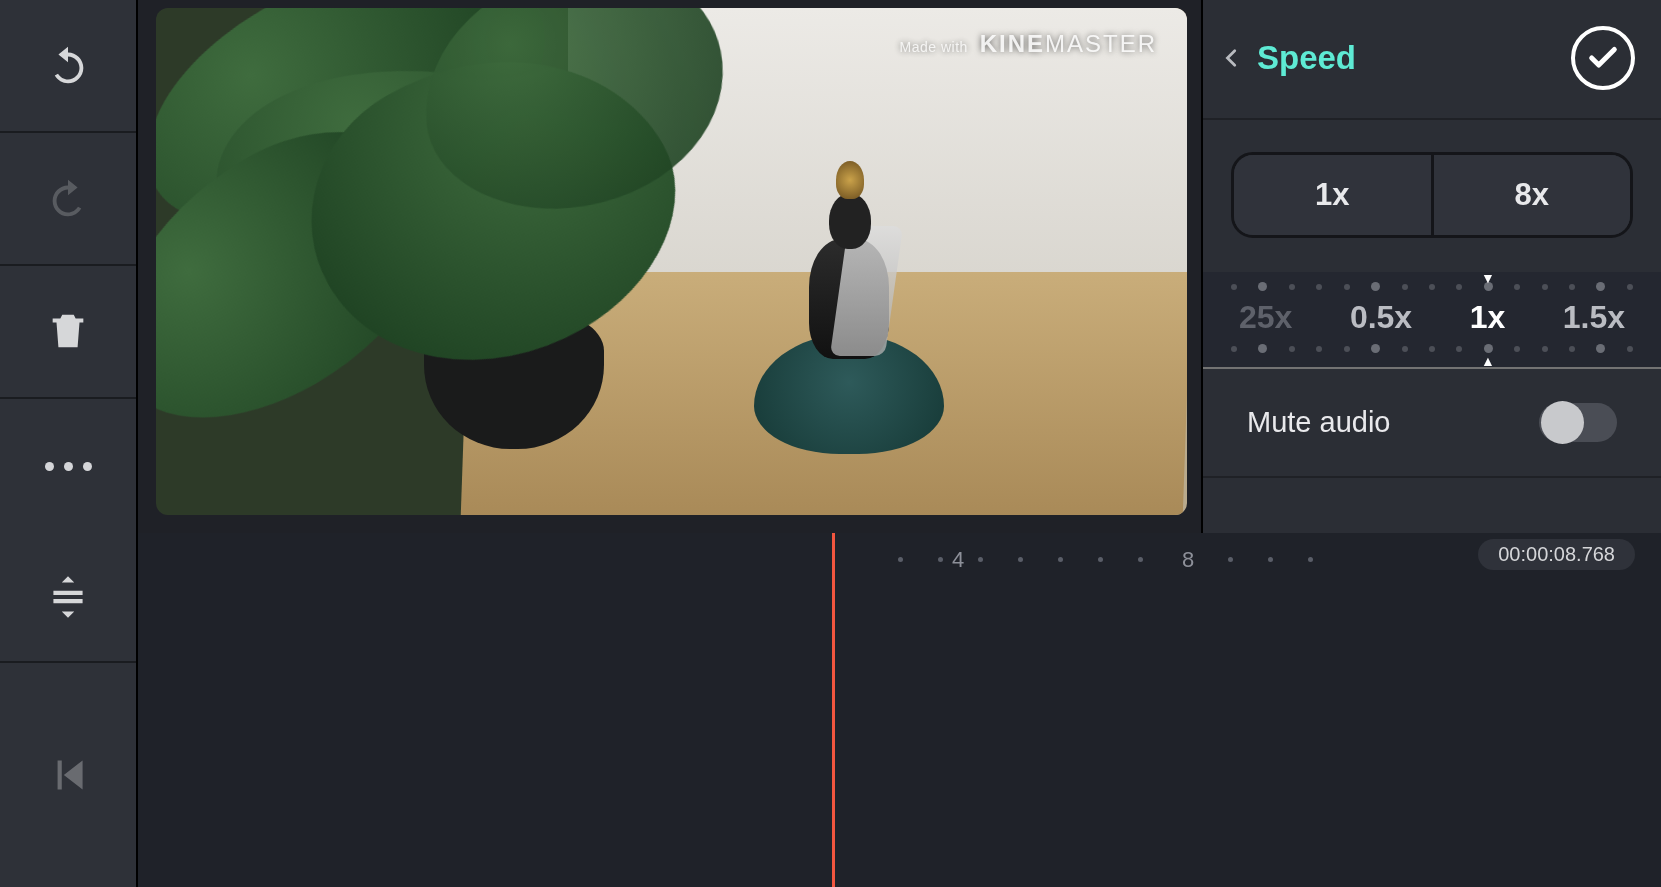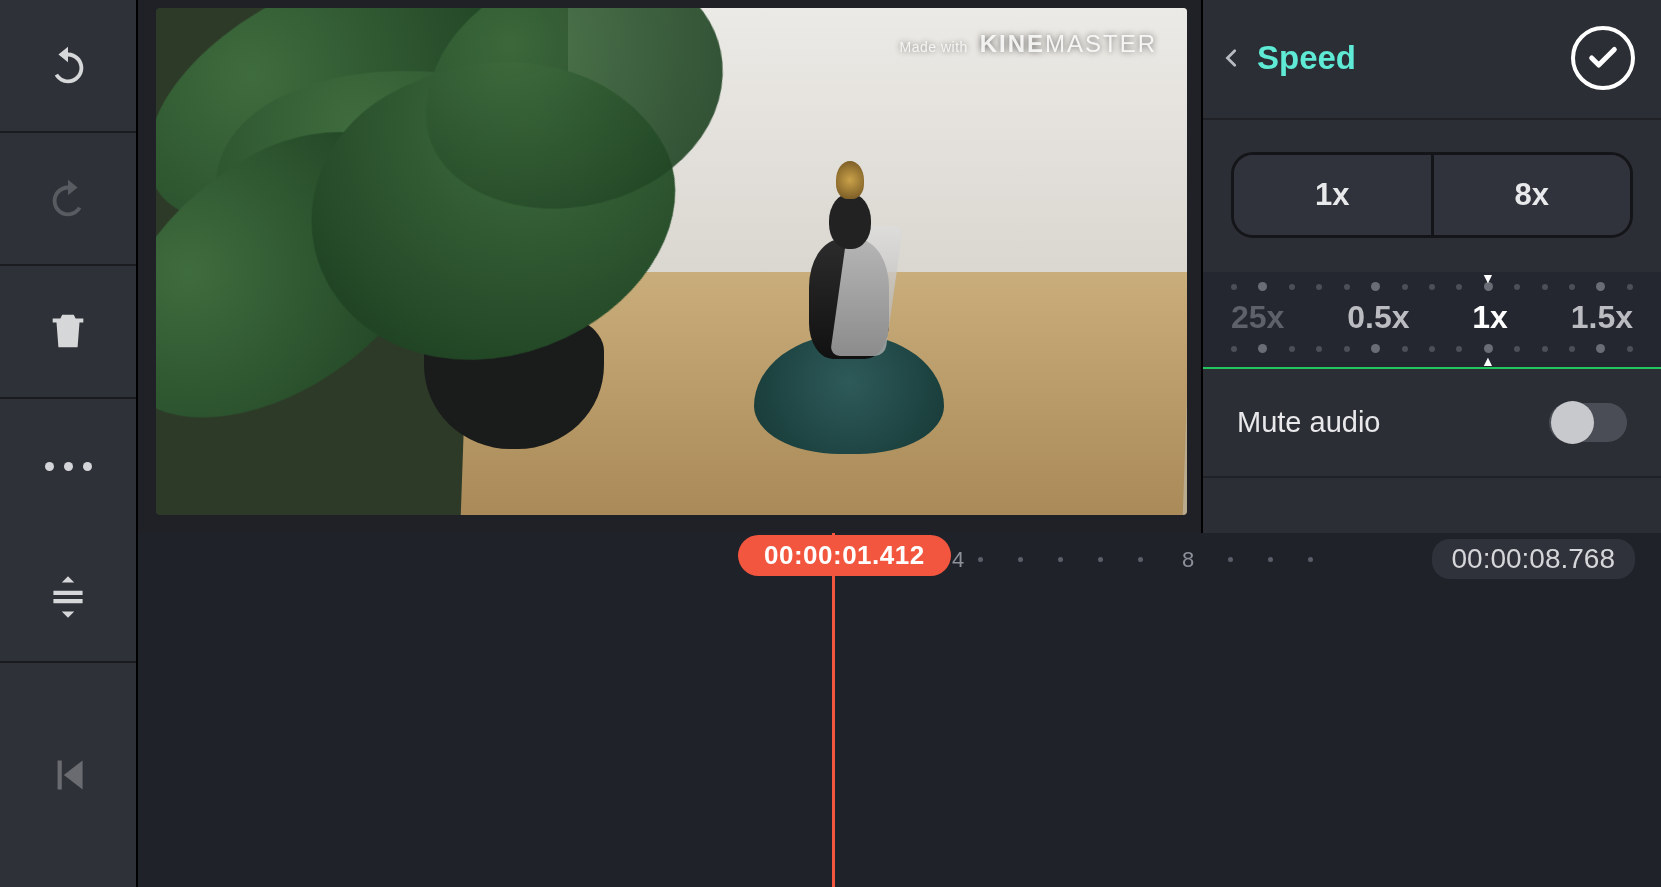--- a/index.html
+++ b/index.html
@@ -12,21 +12,21 @@
   .left-toolbar { grid-column: 1; grid-row: 1; background: #2e3138; display: flex; flex-direction: column; border-right: 2px solid #000; }
   .tool-btn { flex: 0 0 133px; display: flex; align-items: center; justify-content: center; border-bottom: 2px solid #1a1c20; cursor: pointer; }
   .tool-btn:last-child { border-bottom: none; flex: 1; }
   .tool-btn svg { width: 46px; height: 46px; }
   .tool-btn.disabled svg { opacity: .25; }
   .tool-btn .dots { display: flex; gap: 10px; }
   .tool-btn .dots span { width: 9px; height: 9px; border-radius: 50%; background: #d4d5d8; }
 
   
   .preview { grid-column: 2; grid-row: 1; background: #1f2127; position: relative; display:flex; align-items:center; justify-content:center; }
-  .preview-inner { position:absolute; inset: 8px 14px 18px 18px; border-radius: 4px; overflow:hidden; background: linear-gradient(120deg,#2d3a28 0%,#2d3a28 50%, #b9aa8d 50%, #b9aa8d 100%); }
+  .preview-inner { position:absolute; inset: 8px 14px 18px 18px; border-radius: 12px; overflow:hidden; background: linear-gradient(120deg,#2d3a28 0%,#2d3a28 50%, #b9aa8d 50%, #b9aa8d 100%); }
   
   .table { position:absolute; left:30%; right:0; bottom:0; height:48%; background: linear-gradient(180deg,#c9ad7a,#a98a58); transform: skewX(-2deg); }
   .wall  { position:absolute; left:40%; right:0; top:0; height:55%; background: linear-gradient(180deg,#eceae6,#d9d6cf); }
   .pot   { position:absolute; left:26%; bottom:13%; width:180px; height:140px; background:#1a1b1b; border-radius: 40% 40% 48% 48% / 30% 30% 60% 60%; }
   .leaf  { position:absolute; background: radial-gradient(circle at 30% 30%, #3f6c3e, #183a1d); border-radius: 60% 40% 55% 45% / 60% 45% 55% 40%; filter: blur(.3px); }
   .l1{ left:-2%; top:-6%; width:420px; height:230px; transform:rotate(-18deg);}
   .l2{ left:6%;  top:12%; width:420px; height:240px; transform:rotate(12deg);}
   .l3{ left:-6%; top:30%; width:360px; height:230px; transform:rotate(-30deg);}
   .l4{ left:18%; top:4%;  width:300px; height:360px; transform:rotate(60deg);}
   .l5{ left:26%; top:-8%; width:300px; height:240px; transform:rotate(-5deg); opacity:.9;}
@@ -59,41 +59,41 @@
   .dots-row{ display:flex; align-items:center; justify-content:space-between; padding: 0 28px; }
   .dots-row span{ width:6px; height:6px; border-radius:50%; background:#4c4f57; }
   .dots-row span.big{ width:9px; height:9px; background:#6a6d75; }
   .dial-label{ font-size:32px; font-weight:700; color:#babcc2; }
   .dial-label.dim{ color:#5e616a; }
   .dial-label.active{ color:#fff; }
   .dial-caret{ position:absolute; left:62.2%; transform:translateX(-50%); color:#fff; font-size:14px; }
   .dial-caret.top{ top:-2px; }
   .dial-caret.bot{ bottom:-2px; }
 
-  .mute-row{ display:flex; align-items:center; justify-content:space-between; padding: 34px 34px; background:#2b2e35; border-top:2px solid #22c55e; border-bottom:2px solid #1f2126; }
+  .mute-row{ display:flex; align-items:center; justify-content:space-between; padding: 34px 44px; background:#2b2e35; border-top:2px solid #737373; border-bottom:2px solid #1f2126; }
   .mute-row .label{ font-size:29px; color:#e9e9ec; }
   .toggle{ width:78px; height:39px; border-radius:20px; background:#4a4d55; position:relative; cursor:pointer; }
   .toggle .knob{ position:absolute; left:2px; top:-2px; width:43px; height:43px; border-radius:50%; background:#c8c9cc; }
 
   
   .timeline { grid-column: 1 / span 3; grid-row: 2; display:grid; grid-template-columns: 138px 1fr; background:#1f2229; }
   .tl-left { background:#2e3138; border-right:2px solid #000; display:flex; flex-direction:column; }
   .tl-btn { flex:0 0 130px; display:flex; align-items:center; justify-content:center; border-bottom:2px solid #1a1c20; cursor:pointer; }
   .tl-btn:last-child{ border-bottom:none; flex:1; }
   .tl-btn svg{ width:50px; height:50px; }
   .tl-btn.disabled svg{ opacity:.35; }
 
   .tl-main { position:relative; }
   .ruler { height:42px; position:relative; margin-top:6px; }
   .ruler .tick{ position:absolute; top:18px; width:5px; height:5px; border-radius:50%; background:#5a5e68; }
   .ruler .num{ position:absolute; top:8px; color:#8d9099; font-size:22px; transform:translateX(-50%); }
 
   .time-chip{ position:absolute; top:2px; background:#f2563f; color:#fff; font-size:26px; font-weight:600; letter-spacing:.5px; padding:5px 26px; border-radius:22px; white-space:nowrap; }
   .time-chip.current{ left:600px; }
-  .time-total{ position:absolute; top:6px; right:26px; background:#2f323a; color:#d5d6d9; font-size:28px; font-weight:500; padding:4px 20px; border-radius:18px; }
+  .time-total{ position:absolute; top:6px; right:26px; background:#2f323a; color:#d5d6d9; font-size:20px; font-weight:500; padding:4px 20px; border-radius:18px; }
 
   .clip{ position:absolute; top:50px; left:600px; width:556px; height:116px; border:4px solid #f2563f; border-radius:12px; overflow:hidden; display:flex; }
   .thumb{ flex:1; position:relative; }
   .thumb .bg{ position:absolute; inset:0; }
   .t1 .bg{ background: linear-gradient(120deg,#1e3a22 0 55%, #b49a6e 55%); }
   .t2 .bg{ background: linear-gradient(120deg,#243c28 0 35%, #c9b089 35%); }
   .t3 .bg{ background: linear-gradient(100deg,#cdb68b 0 70%, #2a2a2a 70%); }
   .clip-icon{ position:absolute; top:10px; left:10px; width:30px; height:24px; border:3px solid #d9dadc; border-radius:3px; background:rgba(0,0,0,.2); }
   .clip-icon::before{ content:""; position:absolute; inset:4px; background:repeating-linear-gradient(90deg,#d9dadc 0 3px, transparent 3px 7px); opacity:.6;}
   .clip-speed{ position:absolute; top:10px; left:50px; color:#eaeaea; font-size:20px; font-weight:600; text-shadow:0 0 4px rgba(0,0,0,.8); }
@@ -187,21 +187,21 @@
           <span></span>
           <span></span>
           <span></span>
           <span class="big"></span>
           <span></span>
           <span></span>
           <span></span>
           <span class="big"></span>
           <span></span>
         </div>
-      <div class="dial-row" style="margin:8px 4px;text-align:center;">
+      <div class="dial-row" style="margin:8px 12px;text-align:center;">
         <span class="dial-label dim">25x</span>
         <span class="dial-label">0.5x</span>
         <span class="dial-label active">1x</span>
         <span class="dial-label">1.5x</span>
       </div>
       <div class="dots-row">
           <span></span>
           <span class="big"></span>
           <span></span>
           <span></span>
@@ -251,21 +251,20 @@
         <span class="tick" style="left:880px"></span>
           <span class="tick" style="left:920px"></span>
           <span class="tick" style="left:960px"></span>
         <span class="tick" style="left:1000px"></span>
         <span class="num" style="left:1050px">8</span>
         <span class="tick" style="left:1090px"></span>
           <span class="tick" style="left:1130px"></span>
           <span class="tick" style="left:1170px"></span>
       </div>
 
-      <div class="time-chip current">00:00:01.412</div>
       <div class="time-total">00:00:08.768</div>
 
 
       <div class="playhead"></div>
     </div>
   </div>
 
 </div>
 
 </body></html>

